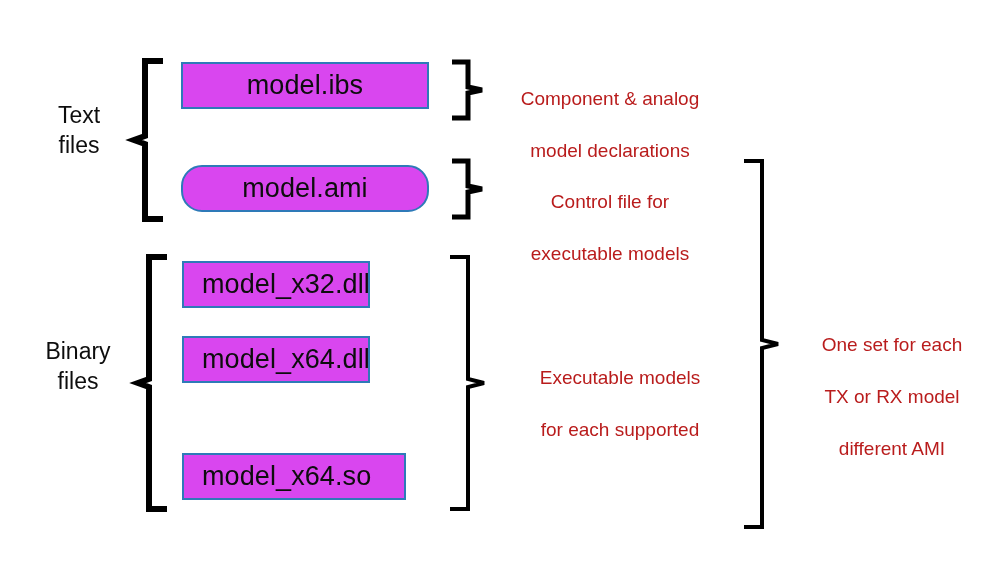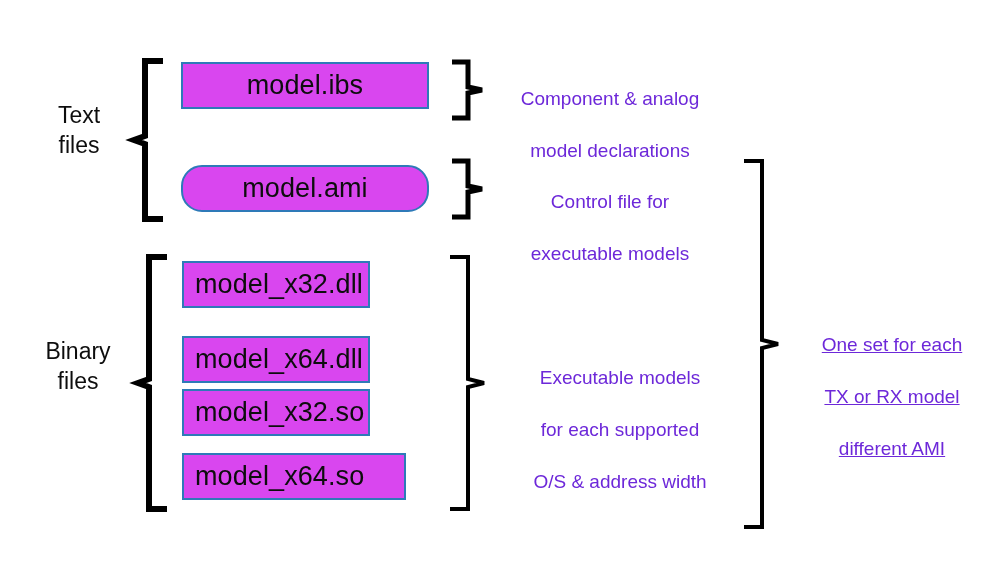--- a/index.html
+++ b/index.html
@@ -24,38 +24,38 @@
     border: 2px solid #2E7AB8;
     background: #d946ef;
     display: flex;
     align-items: center;
     justify-content: center;
     font-size: 27px;
     line-height: 1;
     color: #0d0d0d;
     letter-spacing: .1px;
   }
-  .file-box.narrow { justify-content: flex-start; padding-left: 11px; }
+  .file-box.narrow { justify-content: flex-start; padding-left: 18px; }
 
   
   .group-label {
     position: absolute;
     font-size: 23px;
     line-height: 30px;
     text-align: center;
     color: #0d0d0d;
   }
 
   
   .annotation {
     position: absolute;
     font-size: 19px;
     line-height: 26px;
     text-align: center;
-    color: #6d28d9;
+    color: #b91c1c;
     white-space: pre-line;
   }
 
   
   .bracket { position: absolute; }
   .bracket svg { display: block; overflow: visible; }
 </style>
 </head>
 <body>
 
@@ -106,41 +106,39 @@
   <div class="bracket" style="left:134px; top:254px; width:34px; height:258px;">
     <svg width="34" height="258" viewBox="0 0 34 258">
       <path d="M 33 3 L 15 3 L 15 125 L 4 129 L 15 133 L 15 255 L 33 255" fill="none" stroke="#000000" stroke-width="6" stroke-linecap="butt" stroke-linejoin="miter"></path>
     </svg>
   </div>
 
   <div class="file-box narrow" style="left:182px; top:261px; width:188px; height:47px;">model_x32.dll</div>
 
   <div class="file-box narrow" style="left:182px; top:336px; width:188px; height:47px;">model_x64.dll</div>
 
-  <div class="file-box narrow" style="left:182px; top:389px; width:188px; height:47px;">model_x32.so</div>
 
   <div class="file-box narrow" style="left:182px; top:453px; width:224px; height:47px;">model_x64.so</div>
 
   <div class="bracket" style="left:448px; top:254px; width:42px; height:258px;">
     <svg width="42" height="258" viewBox="0 0 42 258">
       <path d="M 2 3 L 20 3 L 20 125 L 36 129 L 20 133 L 20 255 L 2 255" fill="none" stroke="#000000" stroke-width="4" stroke-linecap="butt" stroke-linejoin="miter"></path>
     </svg>
   </div>
 
   <div class="annotation" style="left:504px; top:339px; width:232px;">
     <div>Executable models</div>
     <div>for each supported</div>
-    <div>O/S &amp; address width</div>
   </div>
 
   <div class="bracket" style="left:742px; top:158px; width:42px; height:372px;">
     <svg width="42" height="372" viewBox="0 0 42 372">
       <path d="M 2 3 L 20 3 L 20 182 L 36 186 L 20 190 L 20 369 L 2 369" fill="none" stroke="#000000" stroke-width="4" stroke-linecap="butt" stroke-linejoin="miter"></path>
     </svg>
   </div>
 
-  <div class="annotation" style="left:794px; top:306px; width:196px;text-decoration:underline;">
+  <div class="annotation" style="left:794px; top:306px; width:196px;">
     <div>One set for each</div>
     <div>TX or RX model</div>
     <div>different AMI</div>
   </div>
 
 </div>
 
 </body></html>

